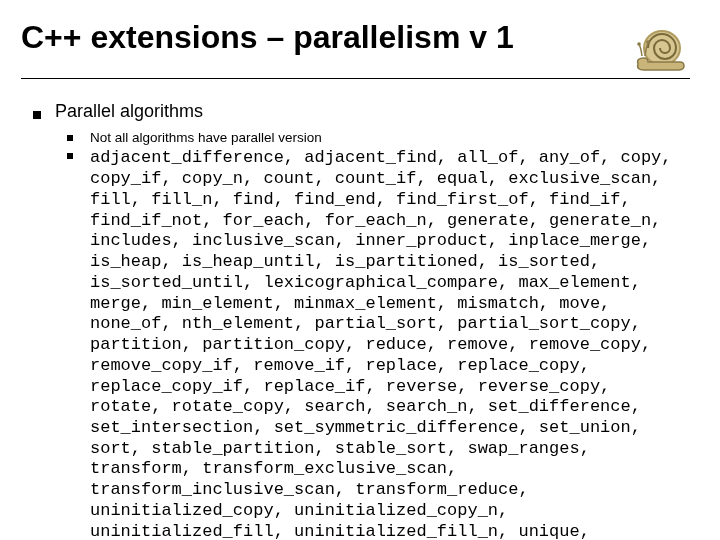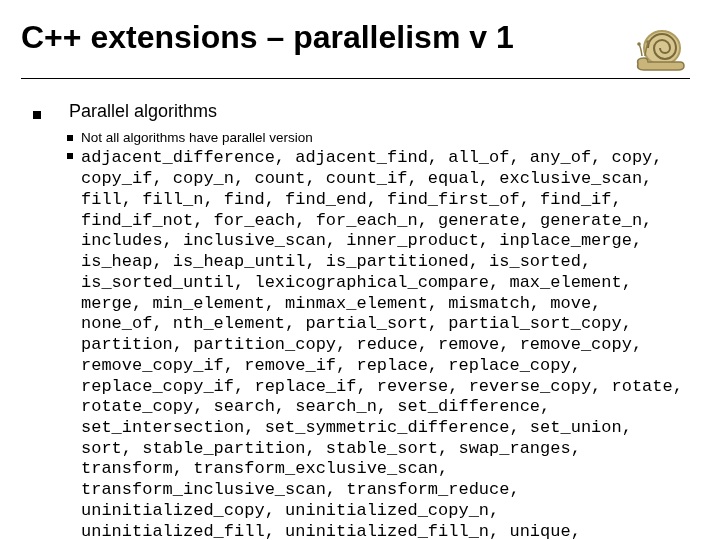--- a/index.html
+++ b/index.html
@@ -37,21 +37,21 @@
     flex-shrink: 0;
     margin-top: 2px;
   }
   .content {
     margin-top: 22px;
     padding-left: 12px;
   }
   .bullet-row {
     display: flex;
     align-items: center;
-    gap: 28px;
+    gap: 14px;
   }
   .bullet {
     width: 8px;
     height: 8px;
     background: #000;
     flex-shrink: 0;
     margin-top: 7px;
   }
   .bullet.small {
     width: 6px;
@@ -61,21 +61,21 @@
   .level1-text {
     font-size: 18px;
   }
   .sublist {
     margin-top: 8px;
     padding-left: 34px;
   }
   .level2-row {
     display: flex;
     align-items: flex-start;
-    gap: 8px;
+    gap: 17px;
     margin-bottom: 2px;
   }
   .level2-text {
     font-size: 13.5px;
     line-height: 1.22;
   }
   .mono {
     font-family: "Courier New", Courier, monospace;
     font-size: 17px;
     line-height: 1.22;

